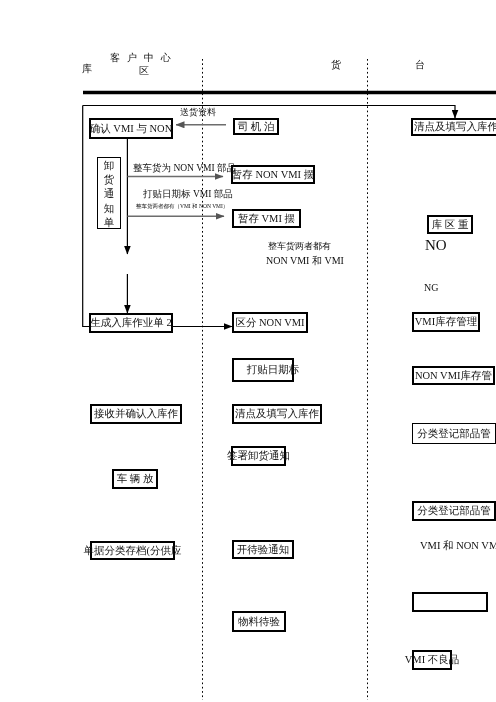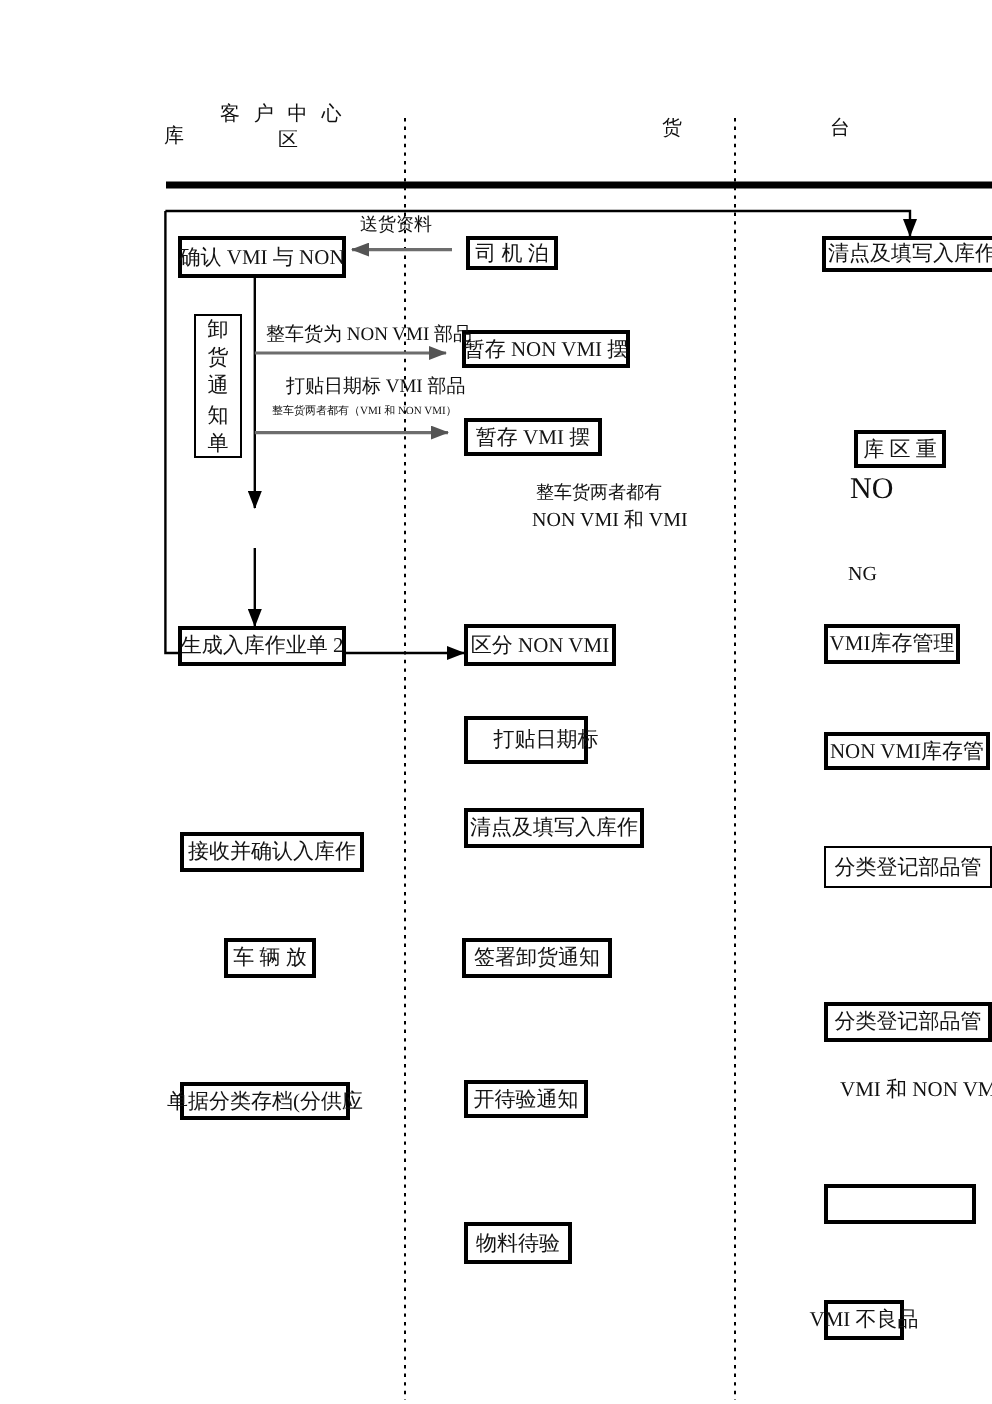--- a/index.html
+++ b/index.html
@@ -71,23 +71,23 @@
     <span>知</span>
     <span>单</span>
   </div>
   <div class="bx t3" style="left:89px;top:313px;width:84px;height:20px;">生成入库作业单 2</div>
   <div class="bx t3" style="left:231px;top:165px;width:84px;height:19px;">暂存 NON VMI 摆</div>
   <div class="bx t3" style="left:232px;top:209px;width:69px;height:19px;">暂存  VMI  摆</div>
   <div class="bx t3" style="left:232px;top:312px;width:76px;height:21px;">区分 NON  VMI</div>
   <div class="bx t2" style="left:232px;top:358px;width:62px;height:24px;padding-left:20px;">打贴日期标</div>
   <div class="bx t2" style="left:411px;top:118px;width:90px;height:18px;">清点及填写入库作</div>
   <div class="bx t3" style="left:232px;top:404px;width:90px;height:20px;">清点及填写入库作</div>
-  <div class="bx t3" style="left:90px;top:416px;width:92px;height:20px;text-align:center;">接收并确认入库作</div>
+  <div class="bx t3" style="left:90px;top:404px;width:92px;height:20px;text-align:center;">接收并确认入库作</div>
   <div class="bx t2" style="left:112px;top:469px;width:46px;height:20px;">车 辆 放</div>
-  <div class="bx t3" style="left:231px;top:469px;width:75px;height:20px;">签署卸货通知</div>
+  <div class="bx t3" style="left:231px;top:446px;width:55px;height:20px;">签署卸货通知</div>
   <div class="bx t3" style="left:90px;top:541px;width:85px;height:19px;">单据分类存档(分供应</div>
   <div class="bx t2" style="left:232px;top:540px;width:62px;height:19px;">开待验通知</div>
   <div class="bx t3" style="left:232px;top:611px;width:54px;height:21px;">物料待验</div>
   <div class="bx t2" style="left:427px;top:215px;width:46px;height:19px;">库 区 重</div>
   <div class="bx t3" style="left:412px;top:312px;width:68px;height:20px;">VMI库存管理</div>
   <div class="bx t3" style="left:412px;top:366px;width:83px;height:19px;">NON  VMI库存管</div>
   <div class="bx t1" style="left:412px;top:423px;width:84px;height:21px;">分类登记部品管</div>
   <div class="bx t2" style="left:412px;top:501px;width:84px;height:20px;">分类登记部品管</div>
   <div class="bx t2" style="left:412px;top:592px;width:76px;height:20px;"></div>
   <div class="bx t2" style="left:412px;top:650px;width:40px;height:20px;">VMI 不良品</div>

